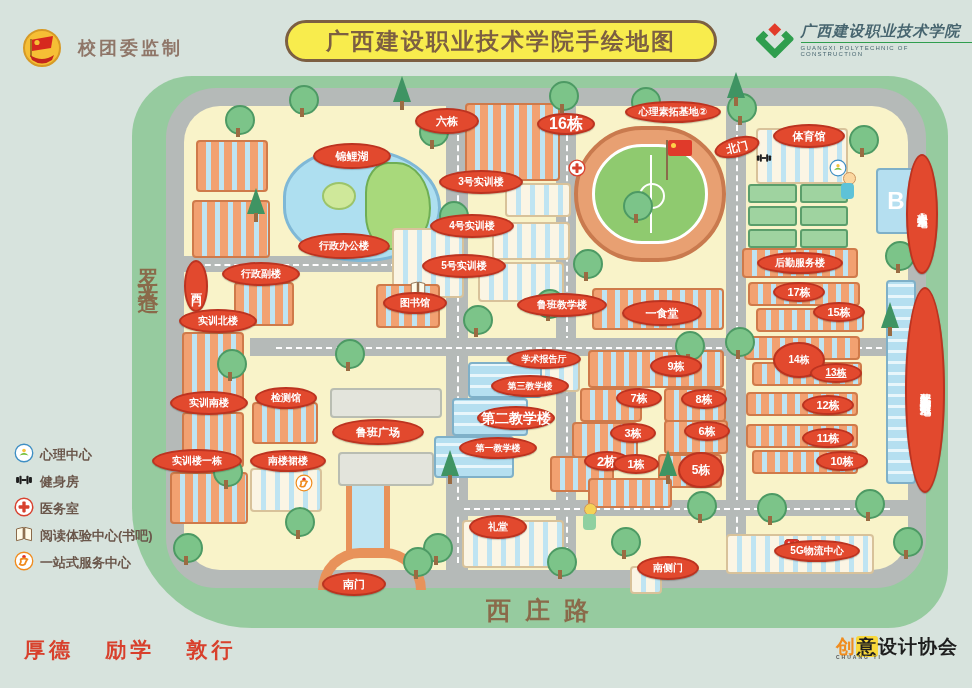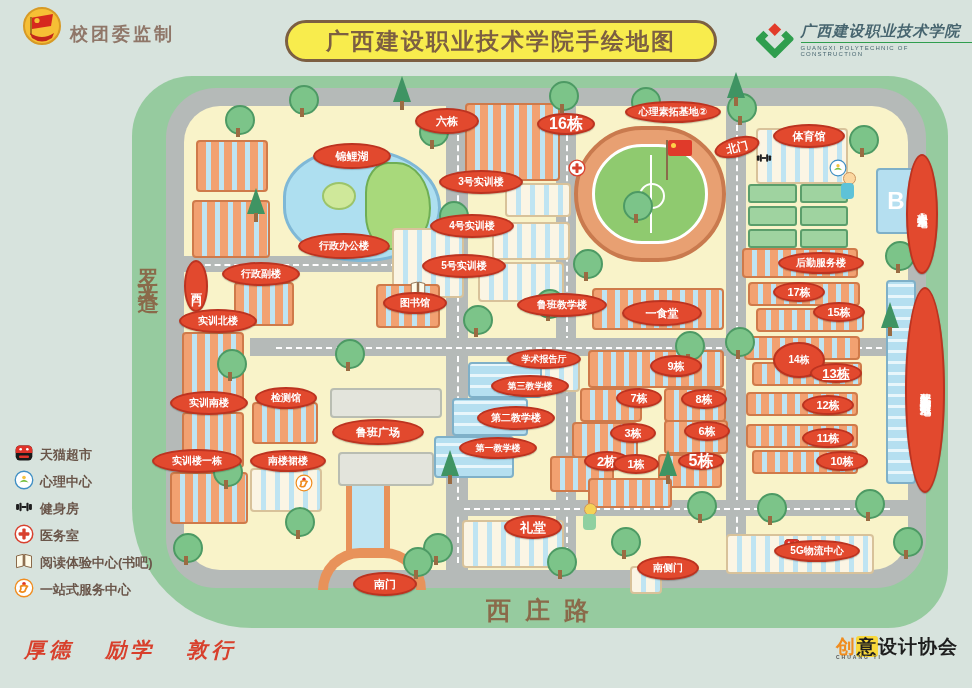--- a/index.html
+++ b/index.html
@@ -1,20 +1,20 @@
 <!DOCTYPE html>
 <html><head>
 <meta charset="utf-8">
 <style>
   html,body{margin:0;padding:0;background:#d7e3dd;}
   .canvas{position:relative;width:972px;height:688px;background:#d7e3dd;overflow:hidden;
           font-family:"Liberation Sans","DejaVu Sans",sans-serif;}
   .abs{position:absolute;}
   
-  .producer-wrap{left:22px;top:6px;display:flex;align-items:flex-end;gap:8px;}
+  .producer-wrap{left:22px;top:28px;display:flex;align-items:center;gap:16px;}
   .producer-text{font-size:18px;font-weight:bold;color:#8f7668;letter-spacing:3px;}
   .title-pill{left:285px;top:20px;width:432px;height:42px;background:#f8ec4d;border:3px solid #7c5f42;
               border-radius:24px;display:flex;align-items:center;justify-content:center;
               font-size:23px;font-weight:bold;color:#7c5f42;letter-spacing:2px;box-sizing:border-box;}
   .logo-wrap{left:756px;top:20px;display:flex;align-items:center;gap:7px;}
   .logo-txt-cn{font-family:"Liberation Serif",serif;font-style:italic;font-weight:bold;
                font-size:15px;color:#47656f;letter-spacing:1px;}
   .logo-txt-en{font-size:6px;color:#47656f;letter-spacing:1.2px;border-top:1px solid #2f9e4e;
                padding-top:2px;margin-top:1px;}
   
@@ -71,21 +71,21 @@
           line-height:1;box-sizing:border-box;box-shadow:0 1px 1px rgba(0,0,0,.2);}
   .bubble.v{writing-mode:vertical-rl;letter-spacing:1px;}
   .map-icon{position:absolute;width:18px;height:18px;}
   .road-name{color:#8a6a4a;font-weight:bold;}
   #road-west{left:134px;top:252px;writing-mode:vertical-rl;font-size:21px;letter-spacing:8px;z-index:7;}
   #road-south{left:486px;top:594px;font-size:25px;letter-spacing:14px;z-index:7;}
   
   .legend{left:14px;top:444px;display:flex;flex-direction:column;gap:6px;z-index:8;}
   .legend-row{display:flex;align-items:center;gap:6px;height:21px;}
   .legend-label{font-size:13px;font-weight:bold;color:#6a564a;}
-  .motto{left:24px;top:636px;font-family:"Liberation Serif",serif;font-style:italic;font-weight:bold;
+  .motto{left:24px;top:636px;font-family:"Liberation Serif",serif;font-weight:bold;
          font-size:21px;color:#d8402c;word-spacing:22px;letter-spacing:4px;}
   .assoc{left:836px;top:634px;font-size:19px;font-weight:bold;color:#1e1e1e;letter-spacing:1px;}
   .assoc .c-orange{color:#f08c1e;}
   .assoc .c-yellow{background:#f8d83a;border-radius:3px;padding:0 1px;}
   .assoc-en{position:absolute;left:0;top:20px;font-size:5px;color:#555;letter-spacing:2px;}
 </style>
 </head>
 <body>
 
 <svg width="0" height="0" style="position:absolute" aria-hidden="true">
@@ -186,26 +186,20 @@
 
   <div class="abs person-head z5" style="left:843px;top:172px;"></div>
   <div class="abs person-body z5" style="left:841px;top:183px;background:#5ec2d8;"></div>
   <div class="abs person-head z5" style="left:584px;top:503px;background:#f5d257;"></div>
   <div class="abs person-body z5" style="left:583px;top:514px;background:#8fd0a0;"></div>
 
   <span class="abs road-name" id="road-west">罗文大道</span>
   <span class="abs road-name" id="road-south">西庄路</span>
 
   <div class="abs legend" id="legend">
-      <div class="legend-row">
-        <span><svg width="20" height="20">
-            <use href="#sym-tmall"></use>
-          </svg></span>
-        <span class="legend-label">天猫超市</span>
-      </div>
       <div class="legend-row">
         <span><svg width="20" height="20">
             <use href="#sym-psychology"></use>
           </svg></span>
         <span class="legend-label">心理中心</span>
       </div>
       <div class="legend-row">
         <span><svg width="20" height="20">
             <use href="#sym-gym"></use>
           </svg></span>
@@ -402,37 +396,37 @@
     <div class="bubble z6" style="left: 383px; top: 292px; width: 64px; height: 22px; font-size: 10px;">图书馆</div>
     <div class="bubble z6" style="left: 179px; top: 309px; width: 78px; height: 24px; font-size: 10px;">实训北楼</div>
     <div class="bubble z6" style="left: 255px; top: 387px; width: 62px; height: 22px; font-size: 10px;">检测馆</div>
     <div class="bubble z6" style="left: 170px; top: 391px; width: 78px; height: 24px; font-size: 10px;">实训南楼</div>
     <div class="bubble z6" style="left: 152px; top: 449px; width: 90px; height: 24px; font-size: 10px;">实训楼一栋</div>
     <div class="bubble z6" style="left: 250px; top: 450px; width: 76px; height: 22px; font-size: 10px;">南楼裙楼</div>
     <div class="bubble z6" style="left: 332px; top: 419px; width: 92px; height: 26px; font-size: 11px;">鲁班广场</div>
     <div class="bubble z6" style="left: 517px; top: 293px; width: 90px; height: 24px; font-size: 10px;">鲁班教学楼</div>
     <div class="bubble z6" style="left: 507px; top: 349px; width: 74px; height: 20px; font-size: 9px;">学术报告厅</div>
     <div class="bubble z6" style="left: 491px; top: 375px; width: 78px; height: 22px; font-size: 9px;">第三教学楼</div>
-    <div class="bubble z6" style="left: 477px; top: 406px; width: 78px; height: 24px; font-size: 10px;">第二教学楼</div>
+    <div class="bubble z6" style="left: 477px; top: 406px; width: 78px; height: 24px; font-size: 14px;">第二教学楼</div>
     <div class="bubble z6" style="left: 459px; top: 437px; width: 78px; height: 22px; font-size: 9px;">第一教学楼</div>
-    <div class="bubble z6" style="left: 504px; top: 515px; width: 58px; height: 24px; font-size: 13px;">礼堂</div>
+    <div class="bubble z6" style="left: 469px; top: 515px; width: 58px; height: 24px; font-size: 10px;">礼堂</div>
     <div class="bubble z6" style="left: 622px; top: 300px; width: 80px; height: 26px; font-size: 11px;">一食堂</div>
     <div class="bubble z6" style="left: 650px; top: 355px; width: 52px; height: 22px; font-size: 11px;">9栋</div>
     <div class="bubble z6" style="left: 616px; top: 388px; width: 46px; height: 20px; font-size: 11px;">7栋</div>
     <div class="bubble z6" style="left: 681px; top: 389px; width: 46px; height: 20px; font-size: 11px;">8栋</div>
     <div class="bubble z6" style="left: 610px; top: 423px; width: 46px; height: 20px; font-size: 11px;">3栋</div>
     <div class="bubble z6" style="left: 684px; top: 421px; width: 46px; height: 20px; font-size: 11px;">6栋</div>
     <div class="bubble z6" style="left: 584px; top: 451px; width: 46px; height: 20px; font-size: 13px;">2栋</div>
-    <div class="bubble z6" style="left: 678px; top: 452px; width: 46px; height: 18px; font-size: 16px;">5栋</div>
+    <div class="bubble z6" style="left: 678px; top: 452px; width: 46px; height: 36px; font-size: 12px;">5栋</div>
     <div class="bubble z6" style="left: 613px; top: 454px; width: 46px; height: 20px; font-size: 11px;">1栋</div>
-    <div class="bubble z6" style="left: 353px; top: 572px; width: 64px; height: 24px; font-size: 11px;">南门</div>
+    <div class="bubble z6" style="left: 322px; top: 572px; width: 64px; height: 24px; font-size: 11px;">南门</div>
     <div class="bubble z6" style="left: 637px; top: 556px; width: 62px; height: 24px; font-size: 10px;">南侧门</div>
-    <div class="bubble z6" style="left: 778px; top: 252px; width: 86px; height: 22px; font-size: 10px;">后勤服务楼</div>
+    <div class="bubble z6" style="left: 757px; top: 252px; width: 86px; height: 22px; font-size: 10px;">后勤服务楼</div>
     <div class="bubble z6" style="left: 773px; top: 282px; width: 52px; height: 20px; font-size: 11px;">17栋</div>
     <div class="bubble z6" style="left: 813px; top: 302px; width: 52px; height: 20px; font-size: 11px;">15栋</div>
     <div class="bubble z6" style="left: 773px; top: 342px; width: 52px; height: 36px; font-size: 10px;">14栋</div>
-    <div class="bubble z6" style="left: 810px; top: 363px; width: 52px; height: 20px; font-size: 13px; text-decoration: underline;">13栋</div>
+    <div class="bubble z6" style="left: 810px; top: 363px; width: 52px; height: 20px; font-size: 10px; text-decoration: underline;">13栋</div>
     <div class="bubble z6" style="left: 802px; top: 395px; width: 52px; height: 20px; font-size: 11px;">12栋</div>
     <div class="bubble z6" style="left: 802px; top: 428px; width: 52px; height: 20px; font-size: 11px;">11栋</div>
     <div class="bubble z6" style="left: 816px; top: 451px; width: 52px; height: 20px; font-size: 11px;">10栋</div>
     <div class="bubble z6 v" style="left: 905px; top: 287px; width: 40px; height: 206px; font-size: 11px;">装配式产业工人培训示范基地</div>
     <div class="bubble z6" style="left: 774px; top: 540px; width: 86px; height: 22px; font-size: 10px;">5G物流中心</div>
   </div>
 
 </body></html>

